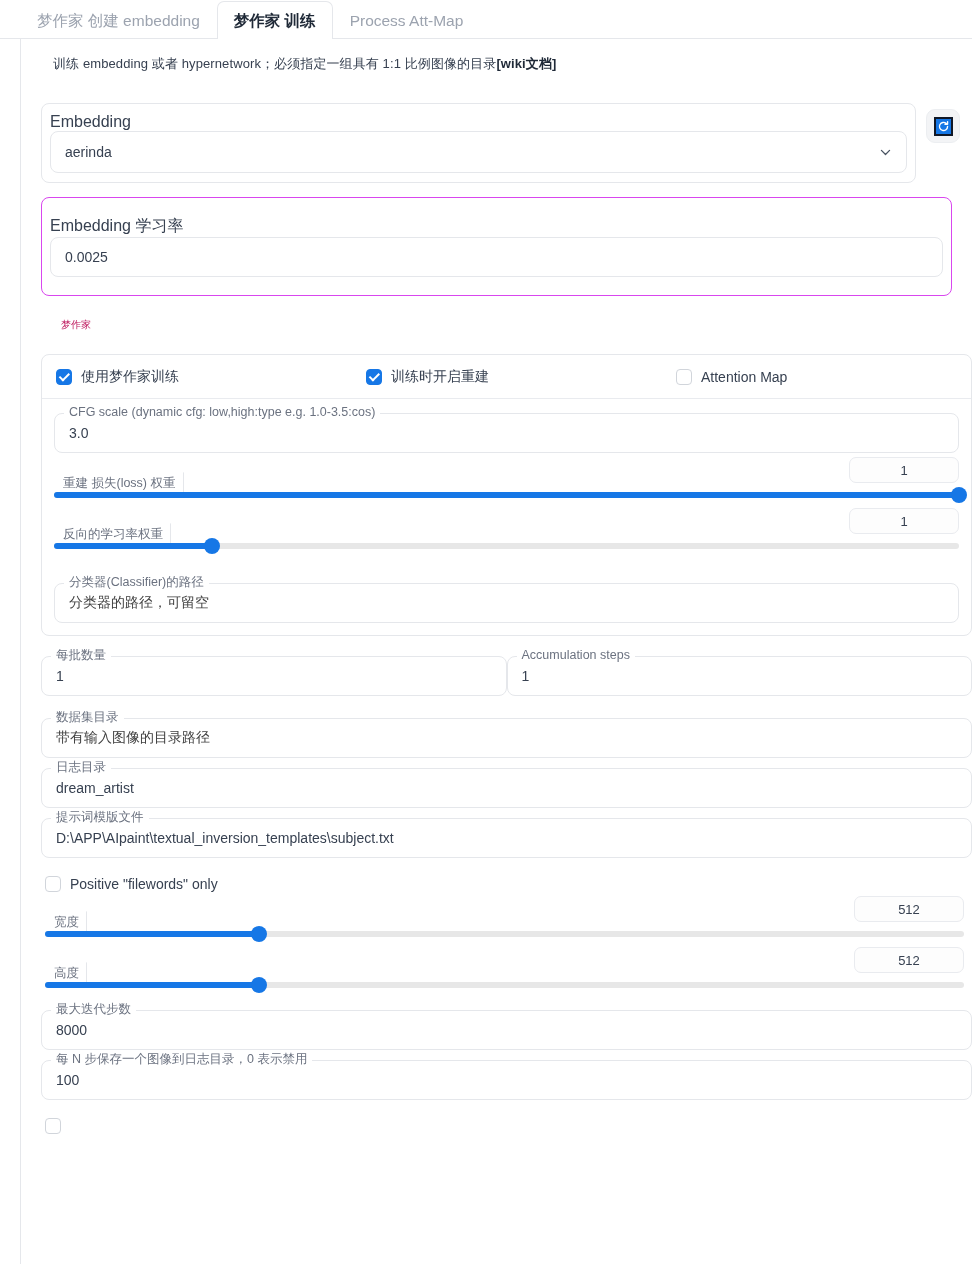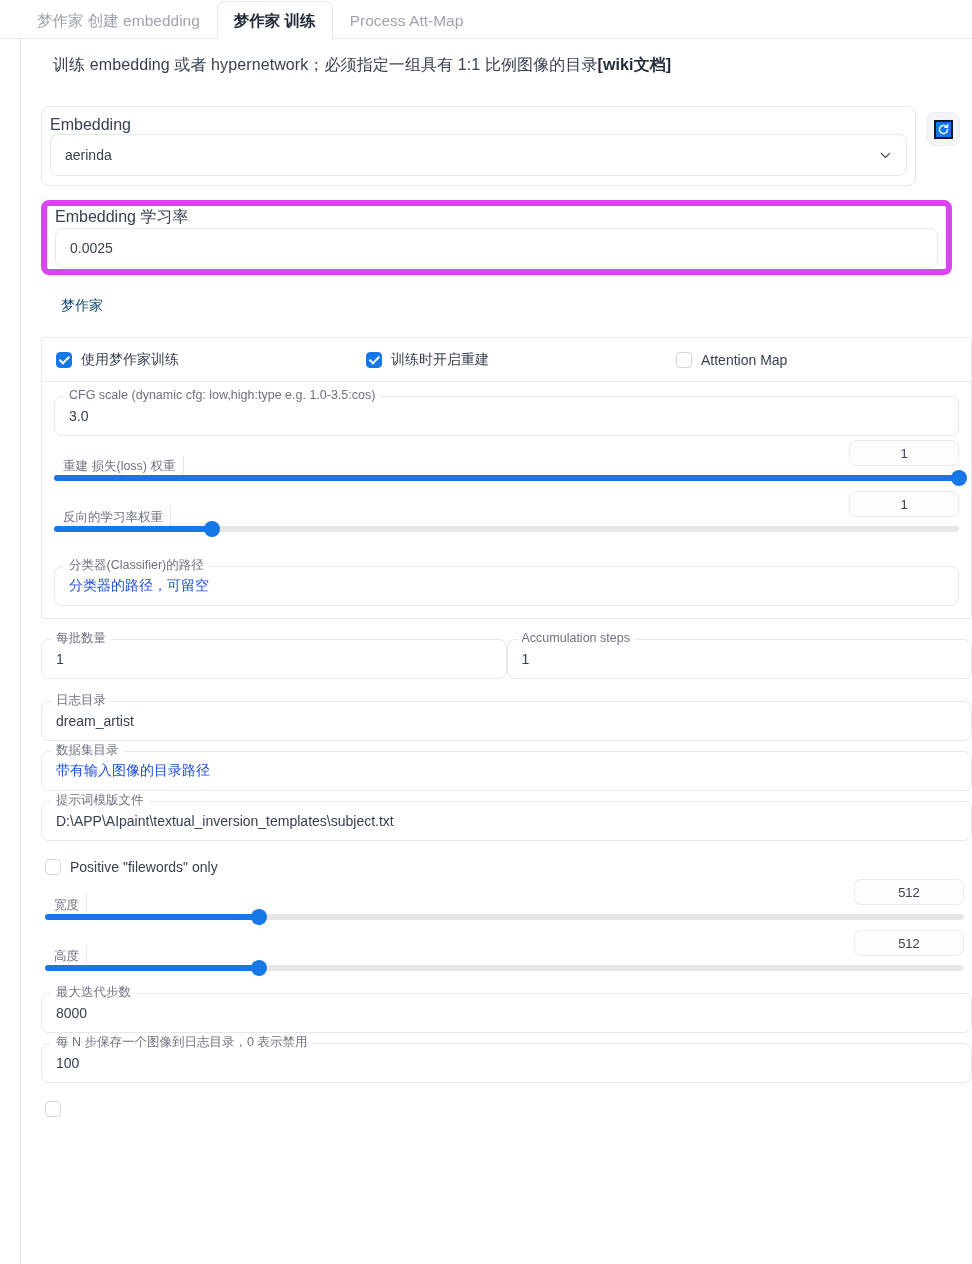--- a/index.html
+++ b/index.html
@@ -50,21 +50,21 @@
   .panel {
     position: relative;
     margin-left: 20px;
     width: 952px;
     border-left: 1px solid #e5e7eb;
     padding: 0 12px 0 12px;
     background: #fff;
     min-height: 1225px;
   }
   .desc {
-    font-size: 16px;
+    font-size: 13px;
     color: #374151;
     padding: 16px 8px 14px 20px;
     letter-spacing: .1px;
   }
   .desc b { font-weight: 700; color: #1f2937; }
 
   
   .field {
     position: relative;
     margin: 0 0 8px 0;
@@ -88,21 +88,21 @@
     border-radius: 8px;
     background: #fff;
     font-size: 14px;
     color: #374151;
     padding: 0 14px;
     font-family: inherit;
     outline: none;
     display: flex;
     align-items: center;
   }
-  .txtinput.placeholder { color: #1d4ed8; }
+  .txtinput.placeholder { color: #404040; }
   .selectbox {
     width: 100%;
     height: 42px;
     border: 1px solid #e5e7eb;
     border-radius: 8px;
     background: #fff;
     font-size: 14px;
     color: #374151;
     padding: 0 34px 0 14px;
     display: flex;
@@ -149,36 +149,36 @@
     width: 19px; height: 19px;
     background: #1677e6;
     border: 2px solid #111827;
     display: flex; align-items: center; justify-content: center;
     font-size: 13px; color: #fff; line-height: 1;
   }
 
   
   .lr-field {
     position: relative;
-    border: 6px solid #d946ef;
+    border: 1px solid #d946ef;
     border-radius: 8px;
     margin: 14px 8px 0 8px;
-    padding: 1px 8px;
+    padding: 18px 8px;
   }
 
   .section-title {
-    font-size: 14px;
-    color: #0c4a6e;
+    font-size: 10px;
+    color: #be185d;
     padding: 22px 0 0 28px;
   }
 
   
   .group {
     border: 1px solid #e5e7eb;
-    border-radius: 3px;
+    border-radius: 8px;
     margin: 22px 0 0 8px;
     width: 931px;
     background: #fff;
   }
   .cbrow {
     display: flex;
     align-items: center;
     height: 44px;
     padding: 0 14px;
     border-bottom: 1px solid #e9ebef;
@@ -374,26 +374,26 @@
         <div class="txtinput">1</div>
       </div>
       <div class="field">
         <span class="legend">Accumulation steps</span>
         <div class="txtinput">1</div>
       </div>
     </div>
 
     <div class="stack">
       <div class="field">
+        <span class="legend">数据集目录</span>
+        <div class="txtinput placeholder">带有输入图像的目录路径</div>
+      </div>
+      <div class="field">
         <span class="legend">日志目录</span>
         <div class="txtinput">dream_artist</div>
-      </div>
-      <div class="field">
-        <span class="legend">数据集目录</span>
-        <div class="txtinput placeholder">带有输入图像的目录路径</div>
       </div>
       <div class="field">
         <span class="legend">提示词模版文件</span>
         <div class="txtinput">D:\APP\AIpaint\textual_inversion_templates\subject.txt</div>
       </div>
     </div>
 
     <div class="footcb" style="margin-top:18px;">
       <span class="cb"></span>
       <span>Positive "filewords" only</span>

